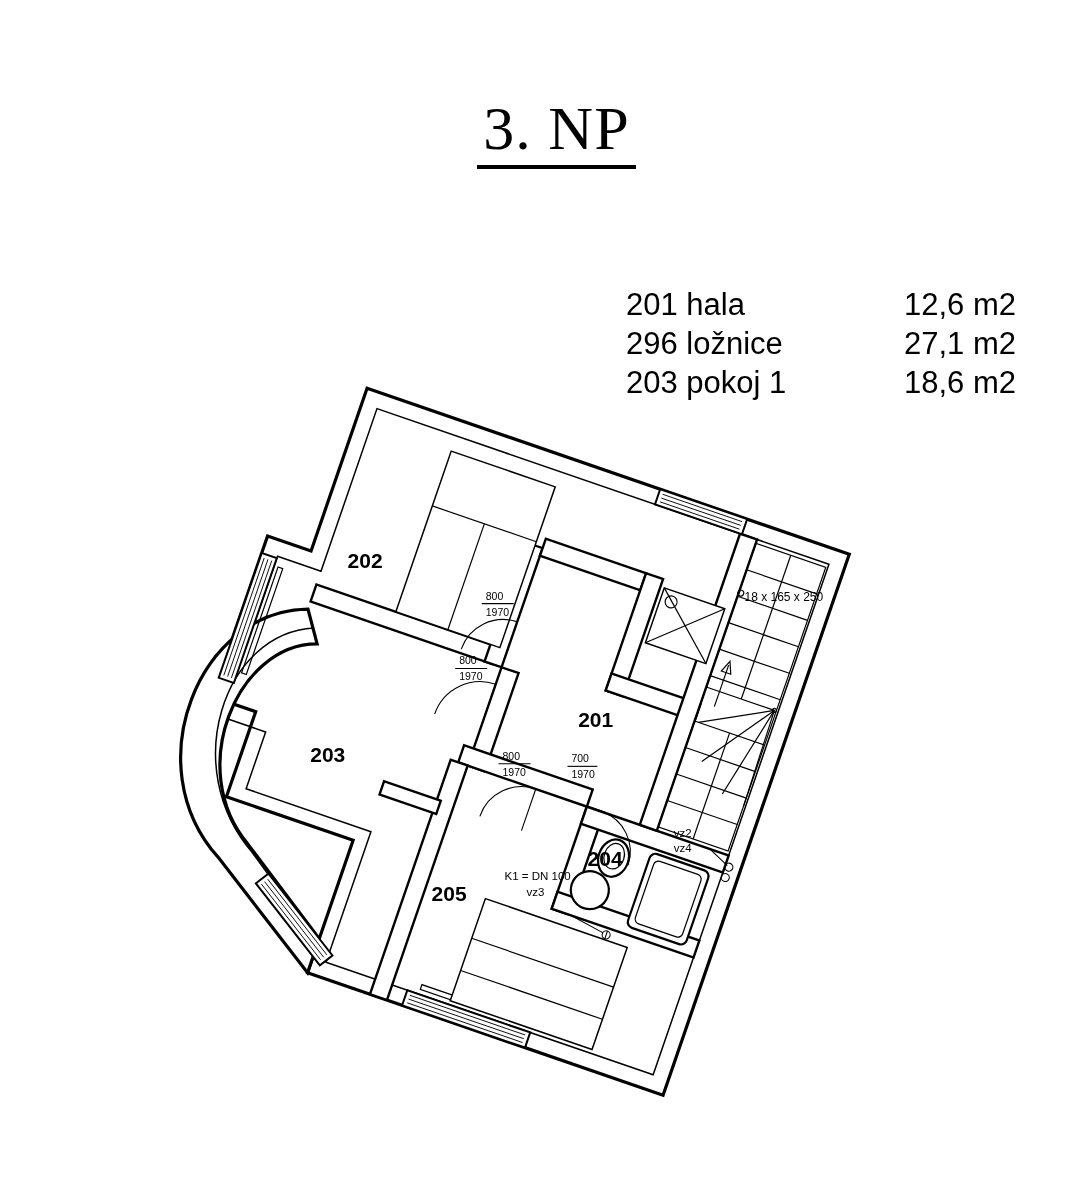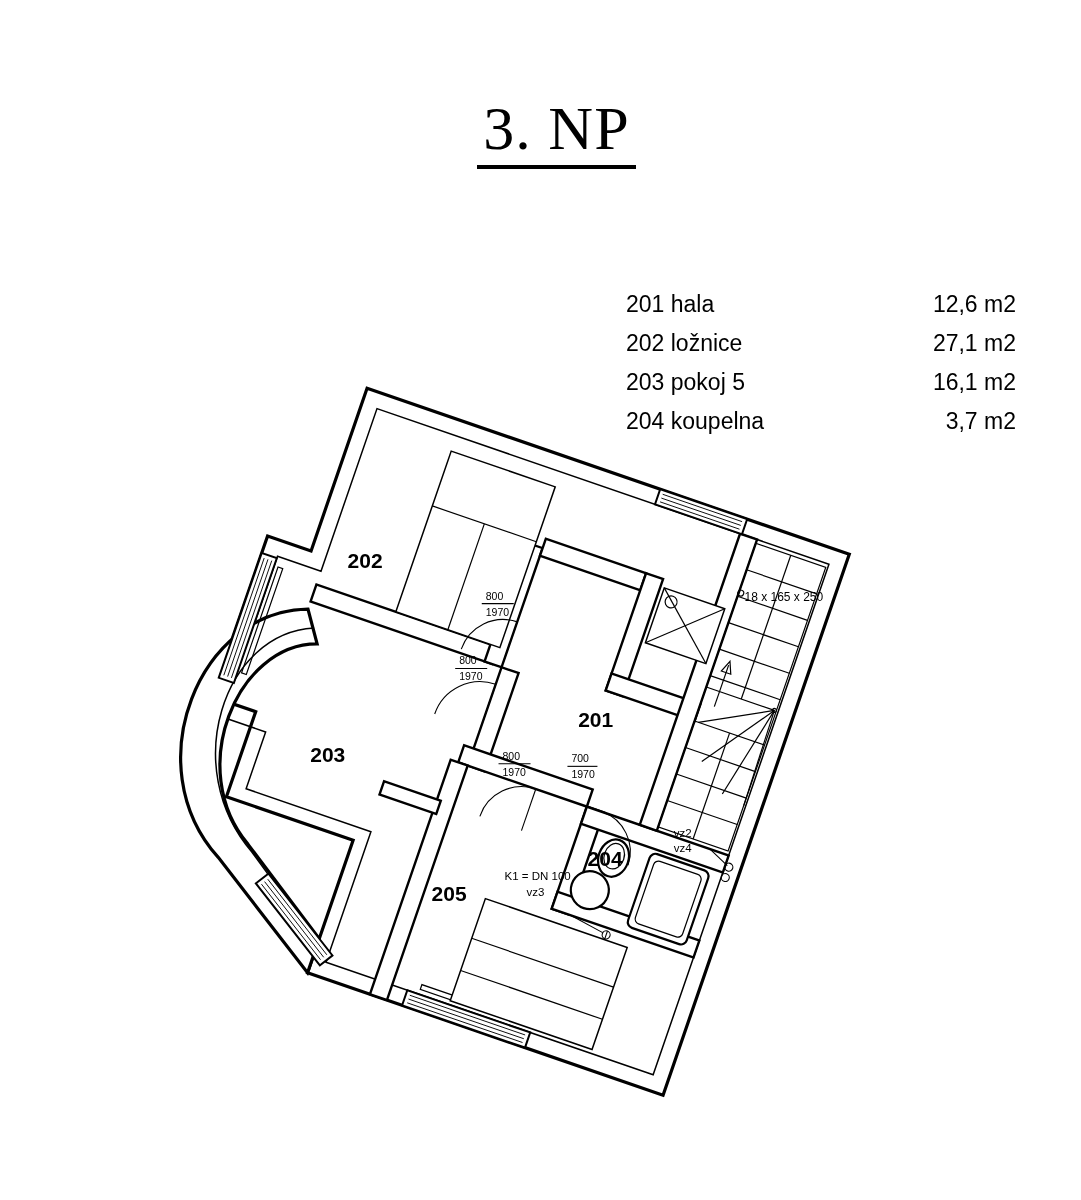--- a/index.html
+++ b/index.html
@@ -40,21 +40,21 @@
   #legend {
     position: absolute;
     left: 626px;
     top: 285px;
     width: 390px;
   }
   .legend-row {
     display: flex;
     justify-content: space-between;
     align-items: baseline;
-    font-size: 23px;
+    font-size: 31px;
     line-height: 39px;
     white-space: nowrap;
   }
   .legend-name { text-align: left; }
   .legend-area { text-align: left; }
 
   
   #plan-wrap {
     position: absolute;
     left: 60px;
@@ -105,30 +105,26 @@
 <div id="title-block">
   <div id="floor-title">3. NP</div>
 </div>
 
 <div id="legend">
   <div class="legend-row">
     <span class="legend-name">201 hala</span>
     <span class="legend-area">12,6 m2</span>
   </div>
   <div class="legend-row">
-    <span class="legend-name">202 ložnice</span>
+    <span class="legend-name">296 ložnice</span>
     <span class="legend-area">27,1 m2</span>
   </div>
   <div class="legend-row">
-    <span class="legend-name">203 pokoj 5</span>
-    <span class="legend-area">16,1 m2</span>
-  </div>
-  <div class="legend-row">
-    <span class="legend-name">204 koupelna</span>
-    <span class="legend-area">3,7 m2</span>
+    <span class="legend-name">203 pokoj 1</span>
+    <span class="legend-area">18,6 m2</span>
   </div>
 </div>
 
 <div id="plan-wrap">
 <svg id="plan-svg" viewBox="0 0 860 860" xmlns="http://www.w3.org/2000/svg">
 
   <defs>
     <pattern id="glazehatch" width="4" height="4" patternUnits="userSpaceOnUse" patternTransform="rotate(45)">
       <line class="hatch" x1="0" y1="0" x2="0" y2="4"></line>
     </pattern>

